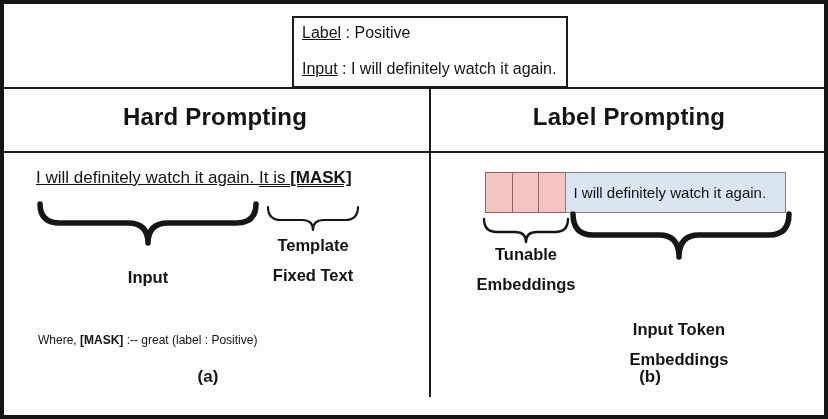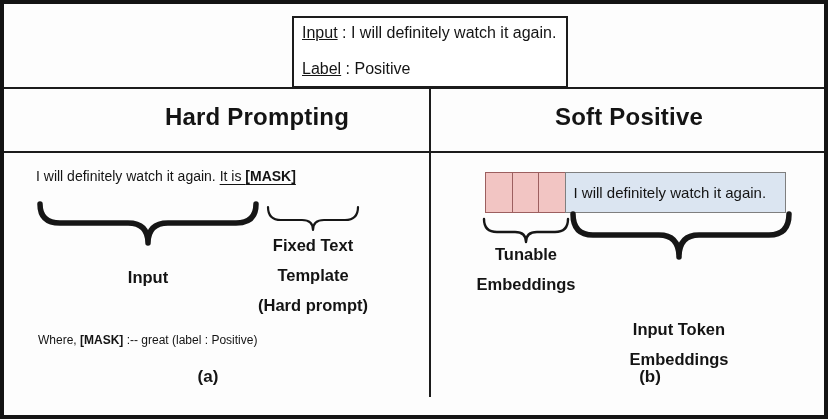--- a/index.html
+++ b/index.html
@@ -20,25 +20,25 @@
     padding:6px 6px 8px 8px; font-size:16px; white-space:nowrap;
   }
   .top-box .key{text-decoration:underline;}
 
   
   .hr{left:0; width:828px; height:2px; background:#1c1c1c;}
   .vdiv{left:429px; top:88px; width:2px; height:309px; background:#1c1c1c;}
 
   
   .col-header{font-size:24px; font-weight:bold; text-align:center; letter-spacing:0.2px;}
-  .hdr-left{left:0; top:103px; width:430px;padding-left:42px;}
+  .hdr-left{left:0; top:103px; width:430px;}
   .hdr-right{left:430px; top:103px; width:398px;}
 
   
-  .hard-sentence{left:36px; top:168px; font-size:14px; white-space:nowrap;}
+  .hard-sentence{left:36px; top:168px; font-size:17px; white-space:nowrap;text-decoration:underline;}
   .tmpl{ text-decoration:underline; text-underline-offset:3px;}
   .bold{font-weight:bold;}
   .lbl{font-weight:bold; font-size:16.5px; text-align:center; line-height:30px; white-space:nowrap;}
   .input-label{left:98px; top:262px; width:100px;}
   .fixed-text-label{left:248px; top:230px; width:130px;}
   .where-line{left:38px; top:333px; font-size:12px; white-space:nowrap;}
   .caption{font-weight:bold; font-size:17px; text-align:center;}
   .cap-a{left:158px; top:367px; width:100px;}
   .cap-b{left:600px; top:367px; width:100px;}
 
@@ -63,44 +63,43 @@
   svg.braces{left:0; top:0; pointer-events:none;}
 </style>
 </head>
 <body>
 
 <div class="frame">
   <div class="origin">
 
     <div class="abs top-box">
       <div>
-        <span class="key">Input</span><span> :  I will definitely watch it again.</span>
+        <span class="key">Label</span><span> :  Positive</span>
       </div>
       <div>
-        <span class="key">Label</span><span> :  Positive</span>
+        <span class="key">Input</span><span> :  I will definitely watch it again.</span>
       </div>
     </div>
 
     <div class="abs hr" style="top:87px"></div>
     <div class="abs hr" style="top:151px"></div>
     <div class="abs vdiv"></div>
 
     <div class="abs col-header hdr-left">Hard Prompting</div>
-    <div class="abs col-header hdr-right">Soft Positive</div>
+    <div class="abs col-header hdr-right">Label Prompting</div>
 
     <div class="abs hard-sentence">
       <span>I will definitely watch it again. </span><span class="tmpl"><span>It is </span><span class="bold">[MASK]</span></span>
     </div>
 
     <div class="abs lbl input-label">Input</div>
 
     <div class="abs lbl fixed-text-label">
+      <div>Template</div>
       <div>Fixed Text</div>
-      <div>Template</div>
-      <div>(Hard prompt)</div>
     </div>
 
     <div class="abs where-line">
       <span>Where,  </span><span class="bold">[MASK]</span><span> :-- great (label : Positive)</span>
     </div>
 
     <div class="abs caption cap-a">(a)</div>
 
     <div class="abs token-row">
       <div style="display:flex">

